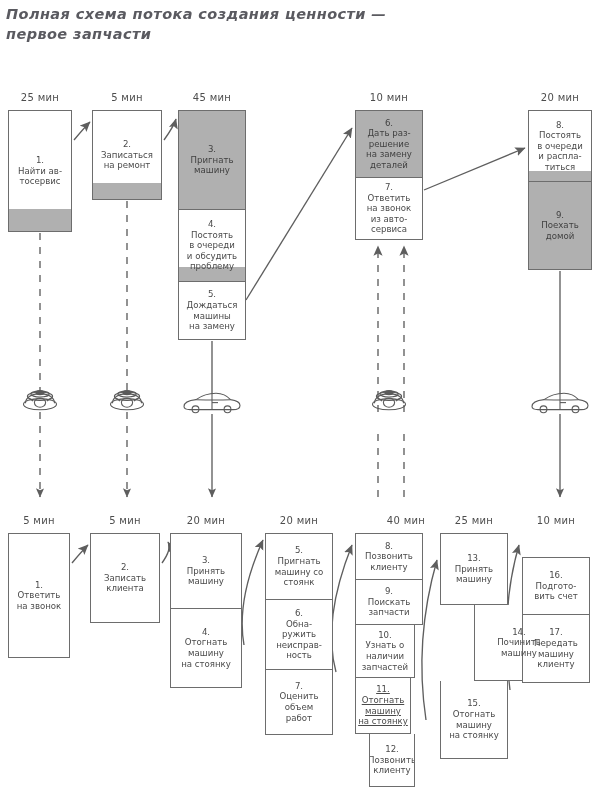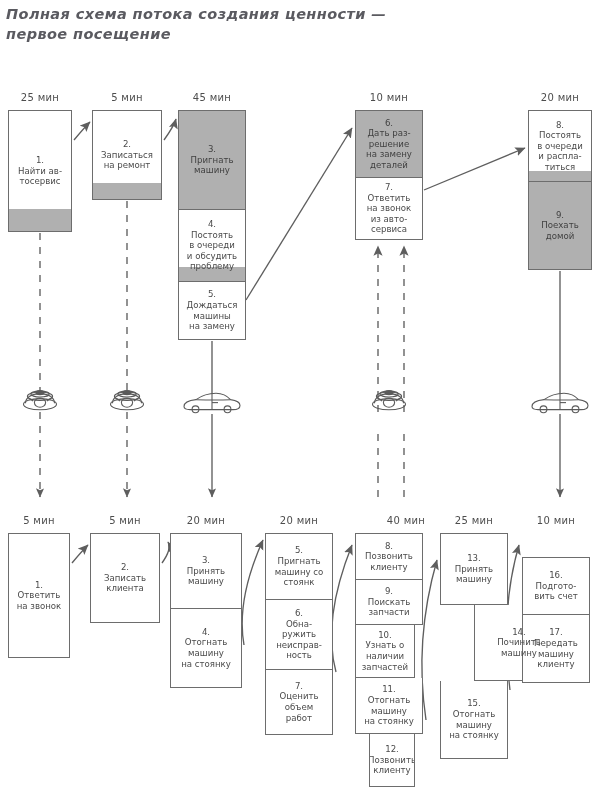--- a/index.html
+++ b/index.html
@@ -72,21 +72,21 @@
   }
 
   
   .iconwrap { position: absolute; }
   .iconwrap svg { display: block; }
 </style>
 </head>
 <body>
 
 <div id="title">Полная схема потока создания ценности —
-первое посещение</div>
+первое запчасти</div>
 
 <svg class="layer" viewBox="0 0 600 801" width="600" height="801">
   <defs>
     <marker id="ah" markerWidth="9" markerHeight="9" refX="7.2" refY="3.4" orient="auto">
       <path d="M0,0 L7.6,3.4 L0,6.8 L1.6,3.4 Z" fill="#5e5e5e"></path>
     </marker>
     <marker id="ahs" markerWidth="8" markerHeight="8" refX="6.4" refY="3" orient="auto">
       <path d="M0,0 L6.8,3 L0,6 L1.4,3 Z" fill="#5e5e5e"></path>
     </marker>
   </defs>
@@ -265,21 +265,21 @@
         <div class="txt">9.
 Поискать
 запчасти</div>
       </div>
       <div class="pbox" style="width: 60px; height: 53px;">
         <div class="txt">10.
 Узнать о
 наличии
 запчастей</div>
       </div>
-      <div class="pbox" style="width: 68px; height: 56px;">
+      <div class="pbox" style="width: 56px; height: 56px; text-decoration: underline;">
         <div class="txt">11.
 Отогнать
 машину
 на стоянку</div>
       </div>
       <div class="pbox" style="width: 46px; height: 53px; margin-left: 14px;">
         <div class="txt">12.
 Позвонить
 клиенту</div>
       </div>

